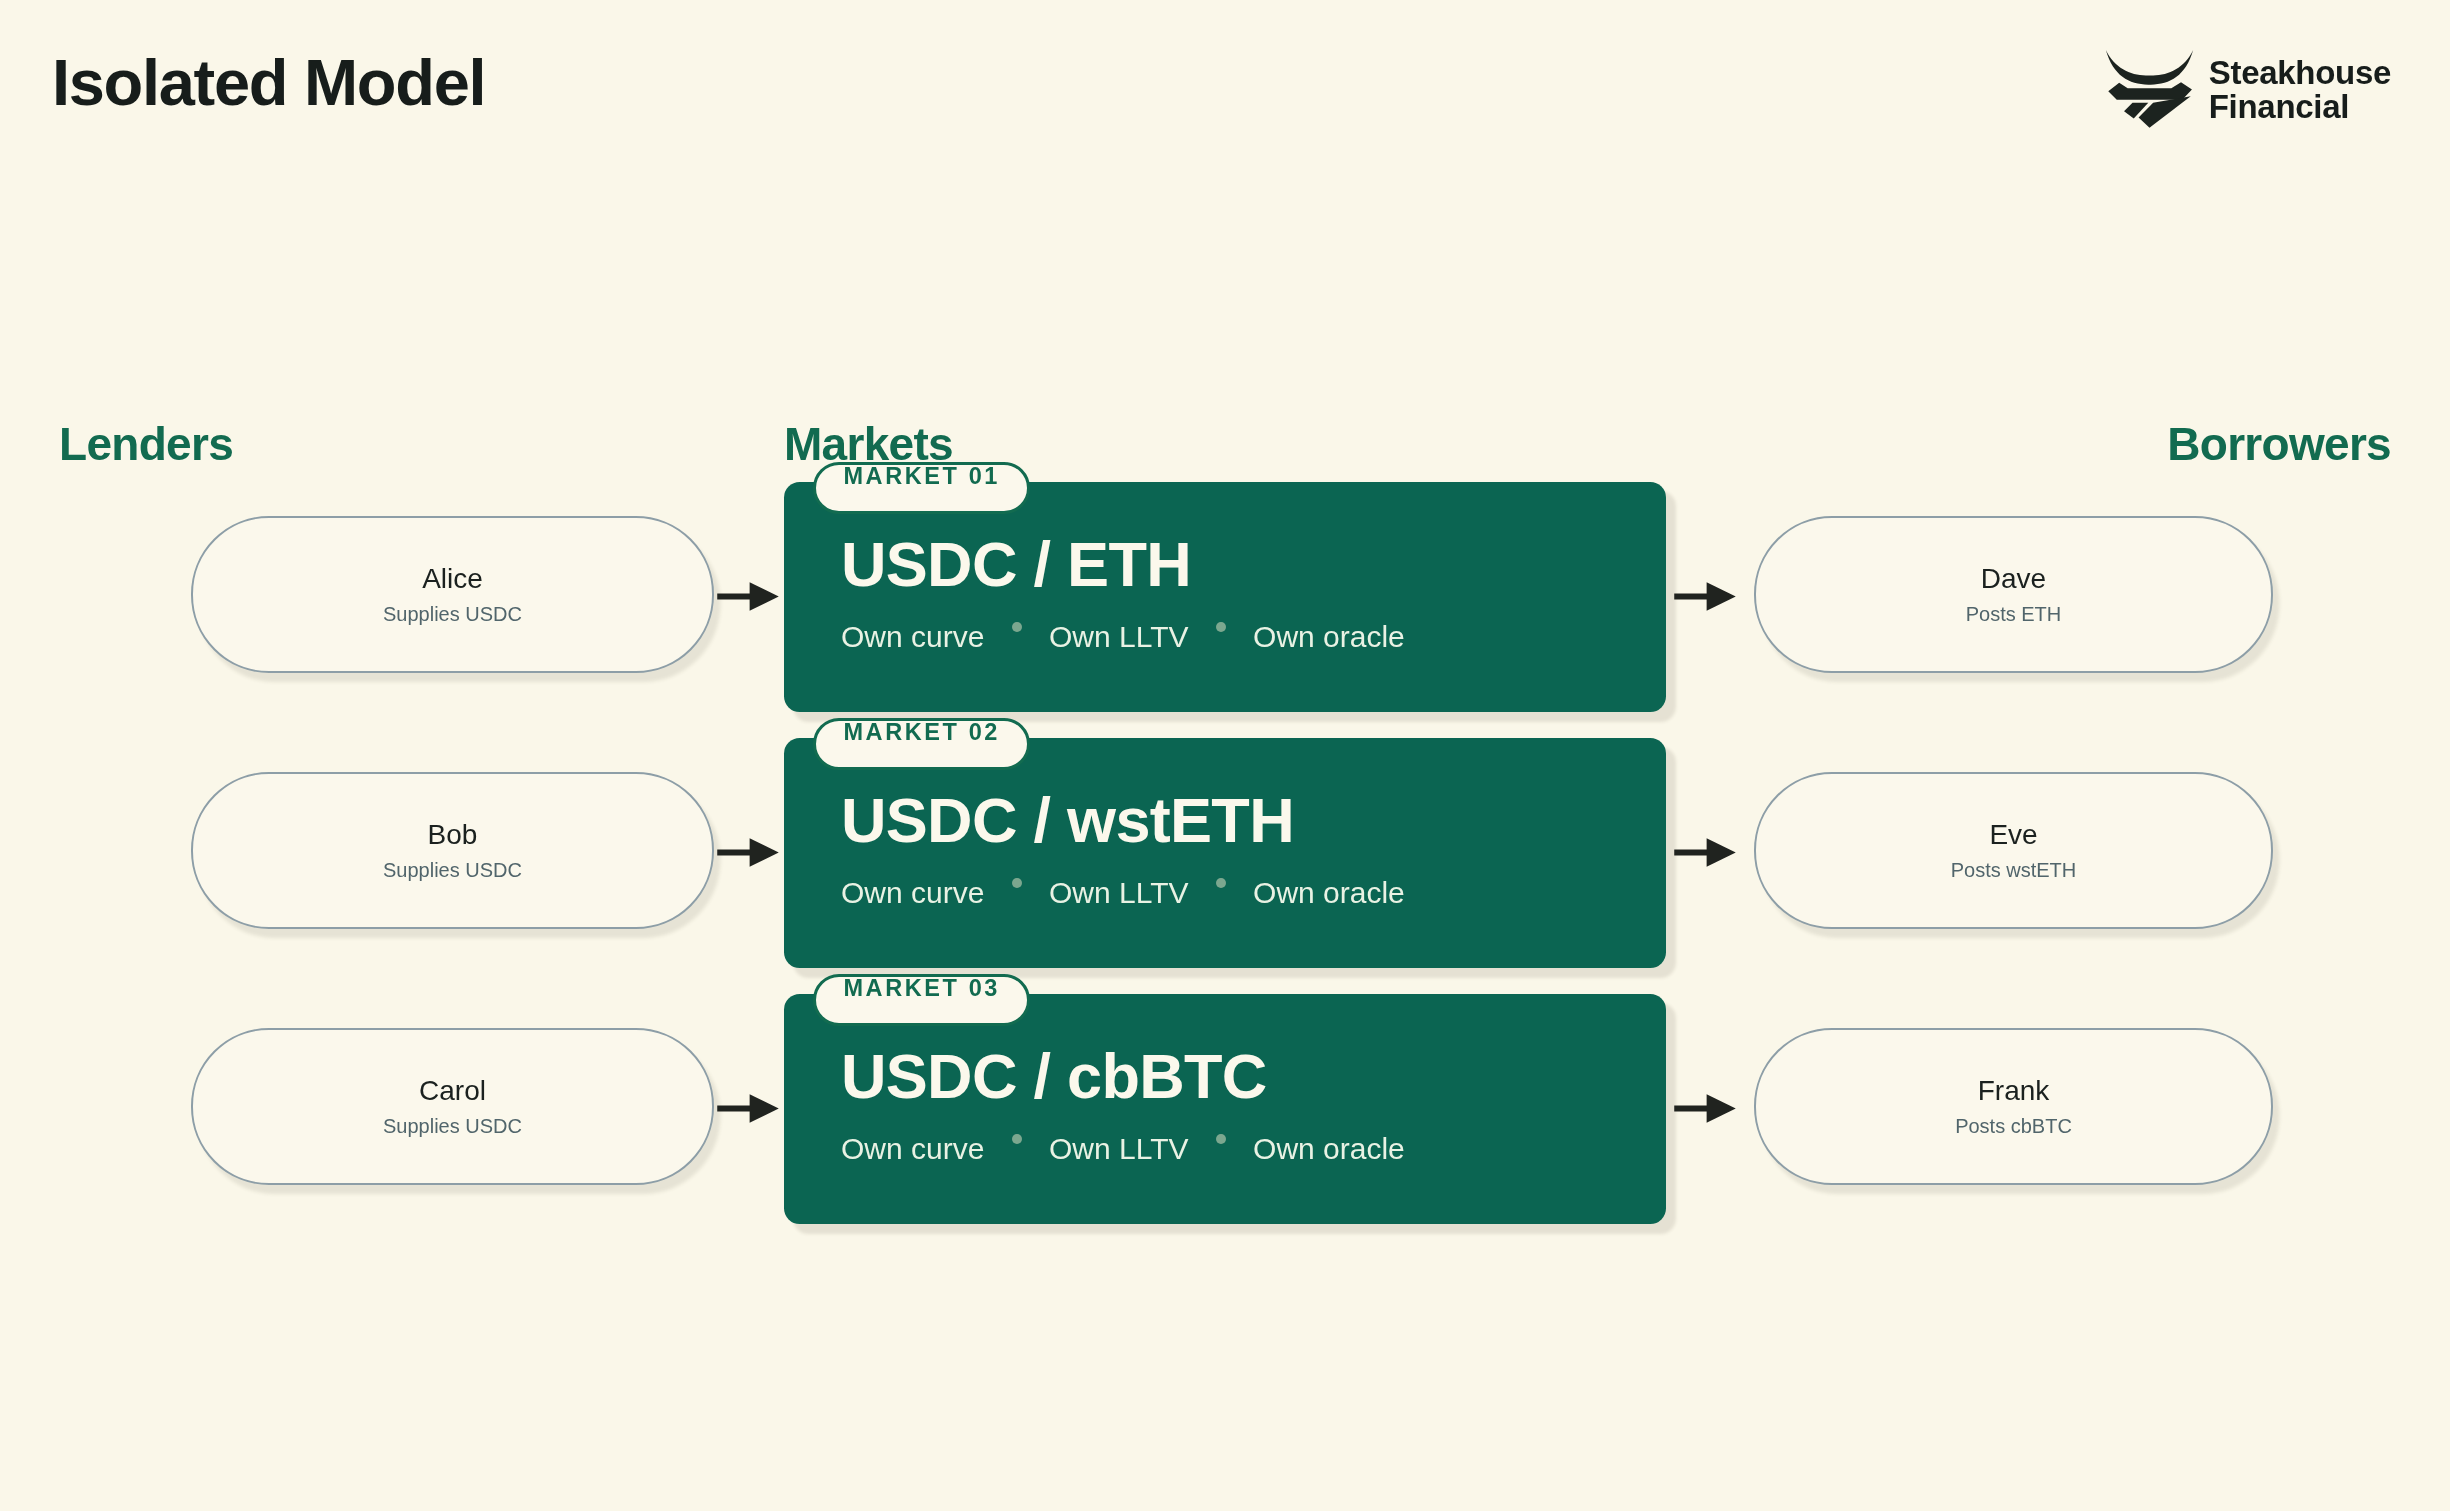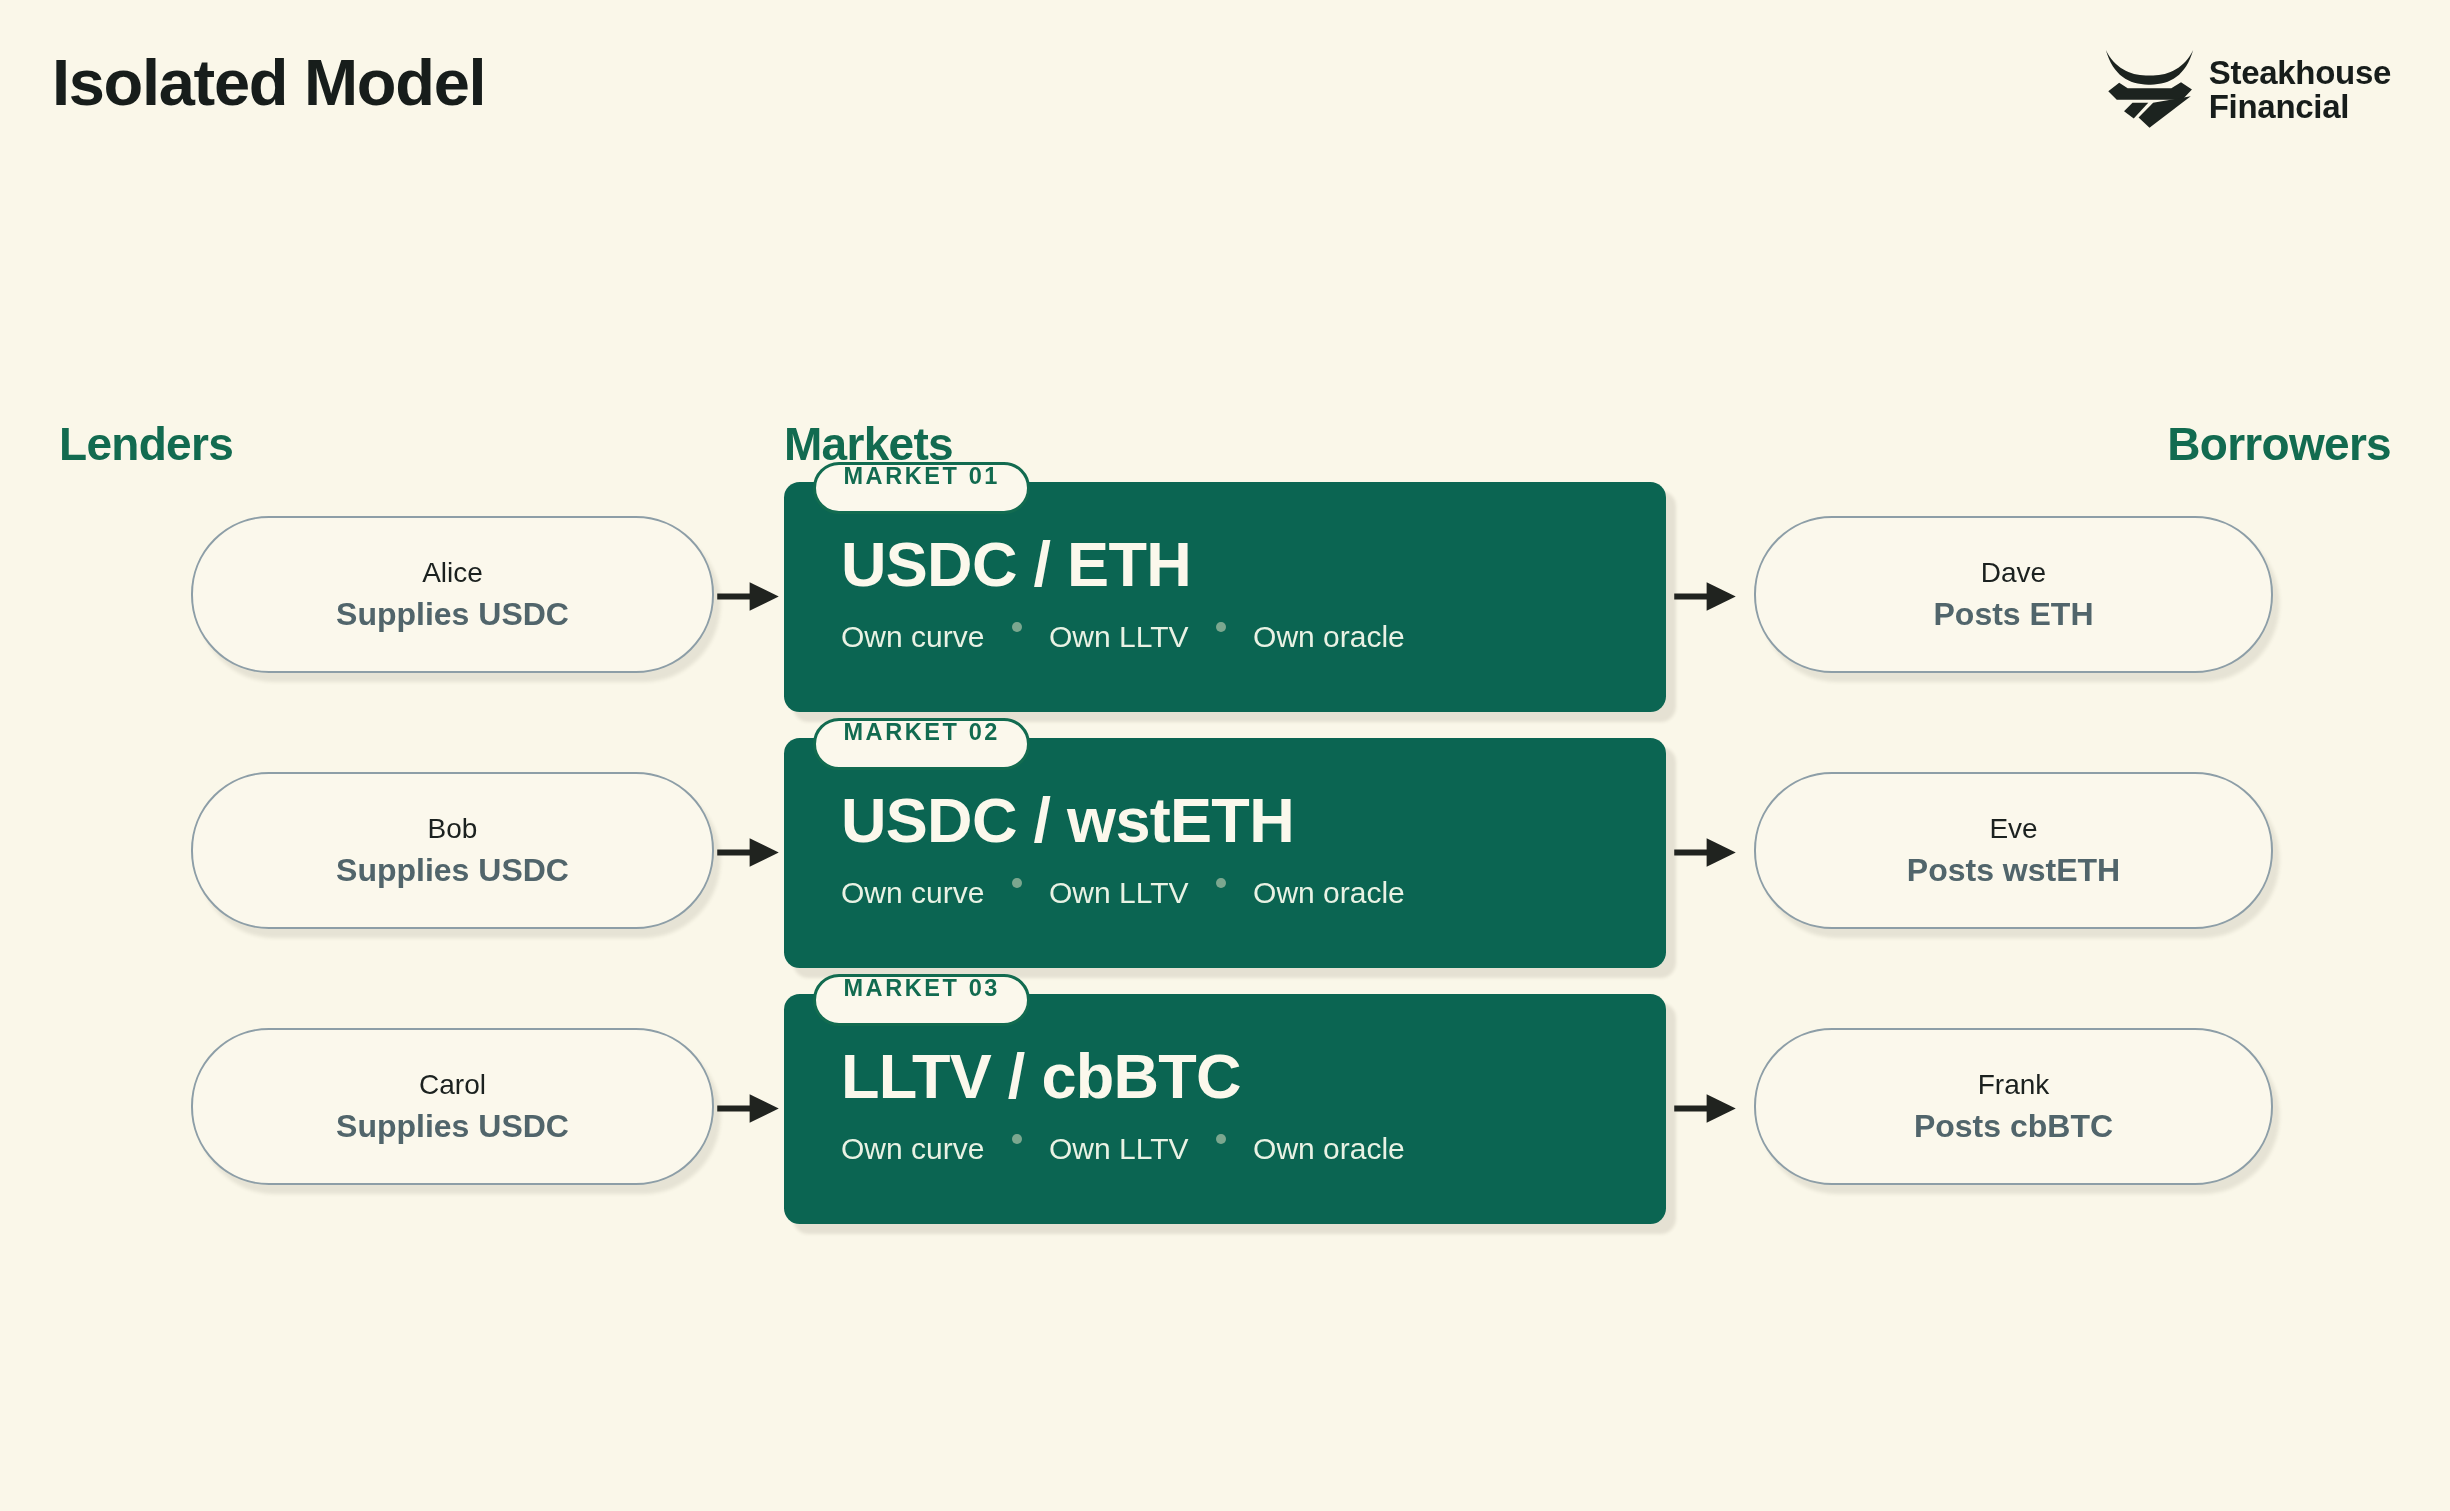--- a/index.html
+++ b/index.html
@@ -59,21 +59,21 @@
     display:flex;flex-direction:column;align-items:center;justify-content:center;
     gap:11.8px;
     box-shadow:6.5px 9.1px 3.9px rgba(62,58,40,0.10);
   }
   .pill.lender{left:191px;width:523px;}
   .pill.borrower{left:1754px;width:519px;}
   .pill .name{
     font-size:28px;font-weight:400;color:var(--name-text);line-height:1;
   }
   .pill .detail{
-    font-size:32px;font-weight:700;color:var(--sub-text);line-height:1;
+    font-size:20px;font-weight:400;color:var(--sub-text);line-height:1;
   }
   .market{
     position:absolute;left:784px;top:0;width:882px;height:230px;
     background:var(--card-green);
     border-radius:15.7px;
     box-shadow:9.8px 9.8px 3.3px rgba(62,58,40,0.11);
   }
   .badge{
     position:absolute;left:29px;top:-20px;height:52px;
     background:var(--pill-bg);
@@ -198,21 +198,21 @@
       <div class="detail">Supplies USDC</div>
     </div>
     <svg class="arrow left" viewBox="0 0 95 88" xmlns="http://www.w3.org/2000/svg">
       <line x1="0" y1="44" x2="55" y2="44" stroke="#20231F" stroke-width="9"></line>
       <path d="M50 22 L95 44 L50 66 Z" fill="#20231F"></path>
     </svg>
     <div class="market">
       <div class="badge">
         <span class="badge-label">MARKET 03</span>
       </div>
-      <div class="pair">LLTV / cbBTC</div>
+      <div class="pair">USDC / cbBTC</div>
       <div class="features">
         <span>Own curve</span>
         <span class="feature-dot"></span>
         <span>Own LLTV</span>
         <span class="feature-dot"></span>
         <span>Own oracle</span>
       </div>
     </div>
     <svg class="arrow right" viewBox="0 0 95 88" xmlns="http://www.w3.org/2000/svg">
       <line x1="0" y1="44" x2="55" y2="44" stroke="#20231F" stroke-width="9"></line>

